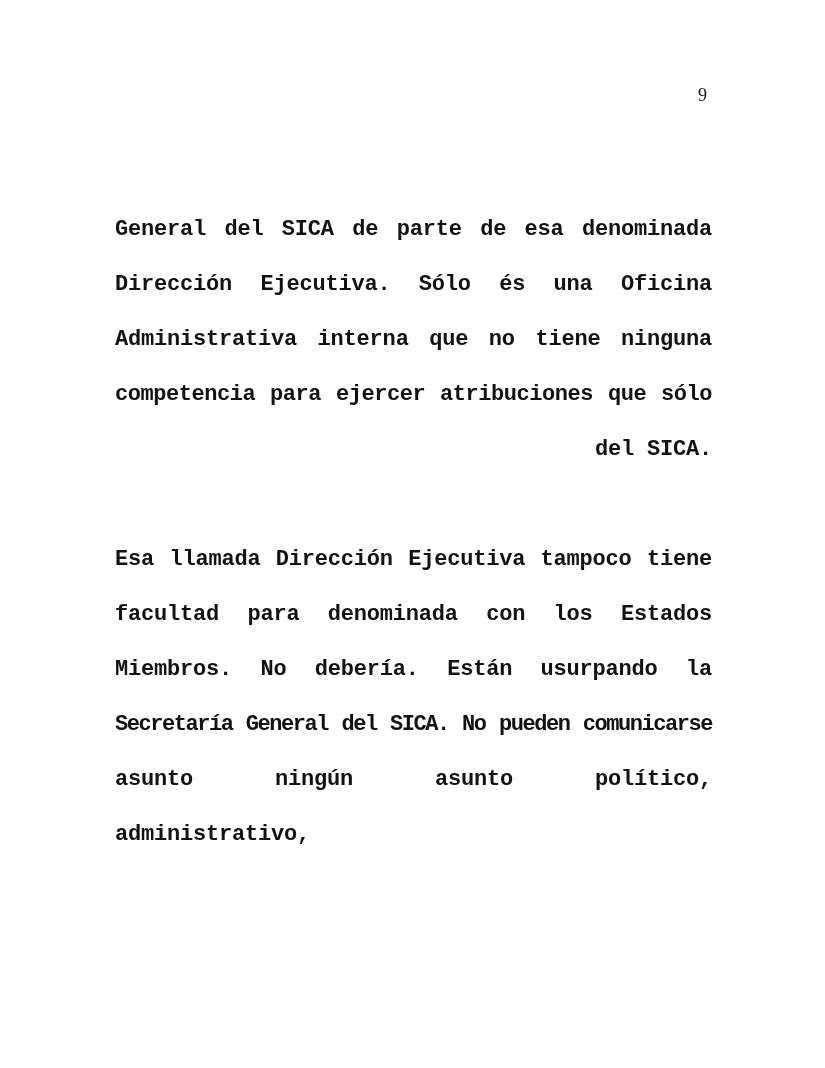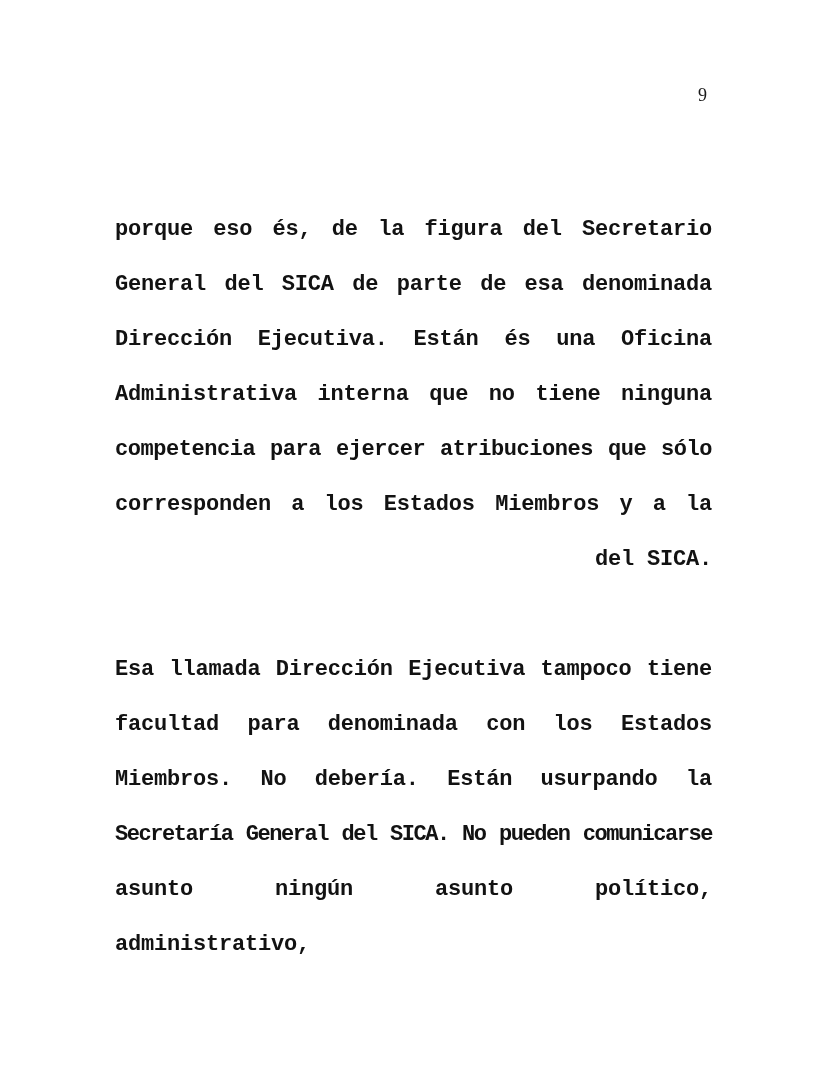--- a/index.html
+++ b/index.html
@@ -56,26 +56,24 @@
 </head>
 <body>
 
 <div class="page">
 
   <div class="page-number">9</div>
 
   <div class="text-block">
 
     <div>
-      <div class="line just">porque eso és, de la figura del Secretario</div>
       <div class="line just">General del SICA de parte de esa denominada</div>
-      <div class="line just">Dirección Ejecutiva. Están és una Oficina</div>
+      <div class="line just">Dirección Ejecutiva. Sólo és una Oficina</div>
       <div class="line just">Administrativa interna que no tiene ninguna</div>
       <div class="line just cond1">competencia para ejercer atribuciones que sólo</div>
-      <div class="line just">corresponden a los Estados Miembros y a la</div>
       <div class="line">del SICA.</div>
     </div>
 
     <div class="para-gap"></div>
 
     <div>
       <div class="line just">Esa llamada Dirección Ejecutiva tampoco tiene</div>
       <div class="line just">facultad para denominada con los Estados</div>
       <div class="line just">Miembros. No debería. Están usurpando la</div>
       <div class="line just cond2">Secretaría General del SICA. No pueden comunicarse</div>

